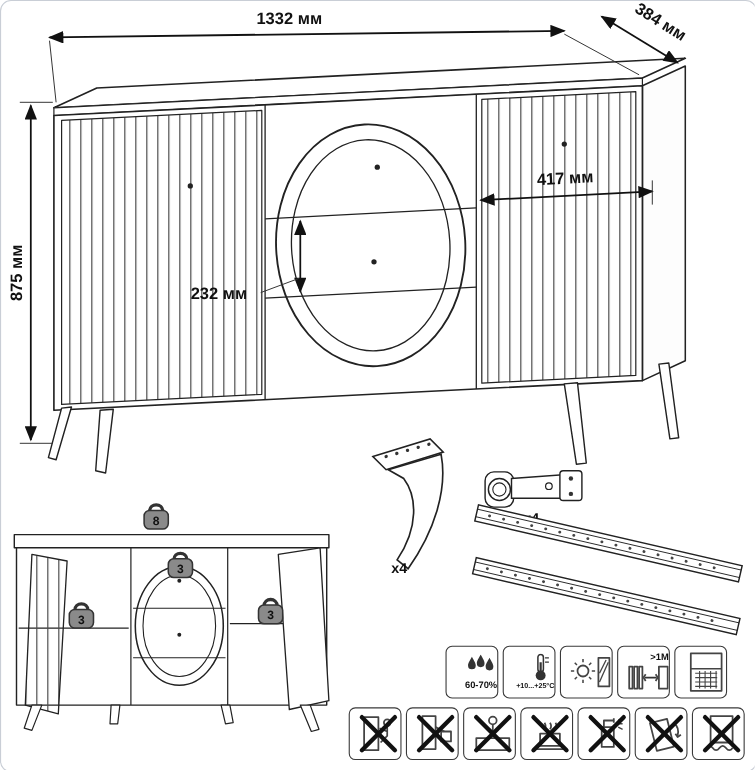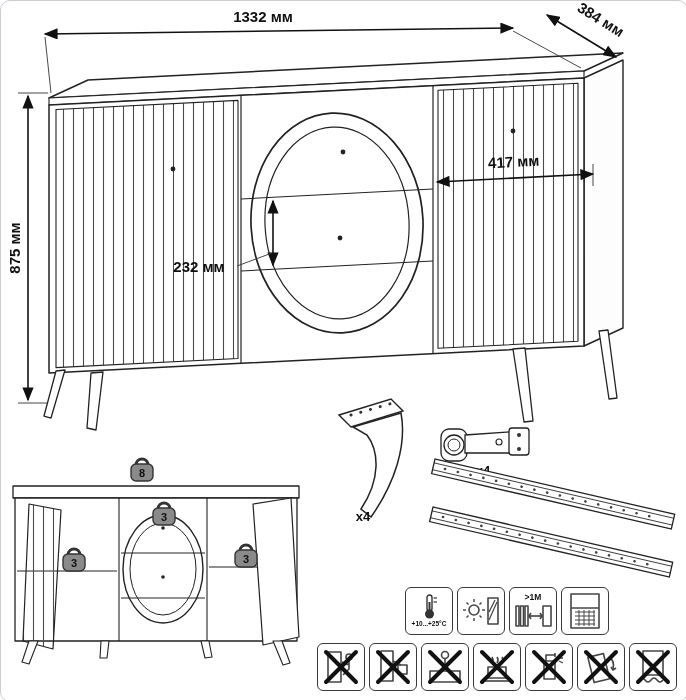--- a/index.html
+++ b/index.html
@@ -4,21 +4,21 @@
 <style>
   html,body{margin:0;padding:0;background:#fff}
   .canvas{position:relative;width:686px;height:700px;background:#fff;border:1px solid #c9ced6;
           border-radius:10px;overflow:hidden;font-family:"Liberation Sans",sans-serif}
   .canvas > svg{position:absolute;left:0;top:0}
   svg text{font-family:"Liberation Sans",sans-serif;font-weight:bold;fill:#111}
   .row{position:absolute;display:flex;gap:4px}
   .row1{left:404px;top:586px}
   .row2{left:316px;top:642px}
   .cell{width:48px;height:48px;border:1.6px solid #3a3a3a;border-radius:6px;background:#fff;
-        box-sizing:border-box;display:flex;flex-direction:column;align-items:center;
+        box-sizing:border-box;display:flex;flex-direction:column;align-items:flex-end;
         justify-content:center;gap:1px}
   .lbl{font-weight:bold;font-size:8.5px;line-height:1;text-align:center;color:#111;white-space:nowrap}
   .lbl.small{font-size:6.5px}
   .scene{stroke:#444;stroke-width:1.6;fill:none;stroke-linejoin:round}
   .xmark{stroke:#111;stroke-width:4;stroke-linecap:round}
 </style>
 </head>
 <body>
 
 <div class="canvas">
@@ -155,20 +155,28 @@
         <rect x="0" y="0" width="246" height="15" fill="#fff" stroke="#222" stroke-width="1.3"></rect>
         <line x1="0" y1="4" x2="246" y2="4" stroke="#222" stroke-width="0.8"></line>
         <line x1="0" y1="11" x2="246" y2="11" stroke="#222" stroke-width="0.8"></line>
         <line x1="12" y1="7.5" x2="234" y2="7.5" stroke="#444" stroke-width="2.6" stroke-linecap="round" stroke-dasharray="0.1 13"></line>
       </g>
     </g>
   </svg>
 
   <div class="row row1">
     <div class="cell">
+      <svg width="30" height="22" viewBox="0 0 30 22">
+        <path d="M7,2 C5,6 3.5,7.5 3.5,10 a3.5,3.5 0 0 0 7,0 C10.5,7.5 9,6 7,2 Z" fill="#333"></path>
+        <path d="M15,0 C13,4 11.5,5.5 11.5,8 a3.5,3.5 0 0 0 7,0 C18.5,5.5 17,4 15,0 Z" fill="#333"></path>
+        <path d="M23,3 C21,7 19.5,8.5 19.5,11 a3.5,3.5 0 0 0 7,0 C26.5,8.5 25,7 23,3 Z" fill="#333"></path>
+      </svg>
+      <span class="lbl">60-70%</span>
+    </div>
+    <div class="cell">
       <svg width="26" height="26" viewBox="0 0 26 26">
         <rect x="11" y="1" width="5" height="16" rx="2.5" fill="#fff" stroke="#333" stroke-width="1.4"></rect>
         <circle cx="13.5" cy="20" r="4.5" fill="#333"></circle>
         <line x1="13.5" y1="8" x2="13.5" y2="17" stroke="#333" stroke-width="2"></line>
         <line x1="17.5" y1="4" x2="21" y2="4" stroke="#333" stroke-width="1.2"></line>
         <line x1="17.5" y1="8" x2="21" y2="8" stroke="#333" stroke-width="1.2"></line>
       </svg>
       <span class="lbl small">+10...+25°C</span>
     </div>
     <div class="cell">

